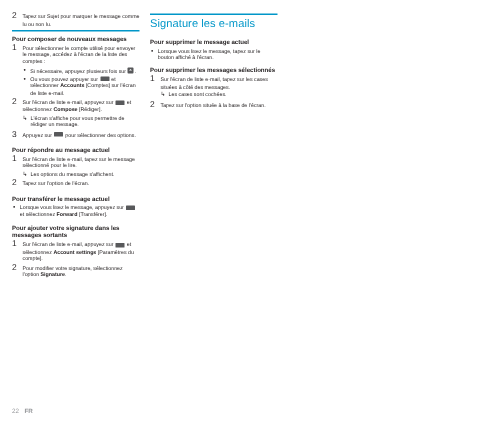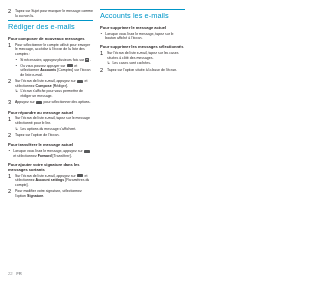--- a/index.html
+++ b/index.html
@@ -150,21 +150,20 @@
     <div class="col">
 
       <div class="step">
         <div class="step-num">2</div>
         <div class="step-body">
           <p class="txt">Tapez sur Sujet pour marquer le message comme lu ou non lu.</p>
         </div>
       </div>
 
       <div class="sec-rule"></div>
-      <h2 class="sec-title">Rédiger des e-mails</h2>
 
       <h3 class="sub-title first">Pour composer de nouveaux messages</h3>
 
       <div class="step">
         <div class="step-num">1</div>
         <div class="step-body">
           <p class="txt">Pour sélectionner le compte utilisé pour envoyer le message, accédez à l'écran de la liste des comptes :</p>
 
           <div class="bul topgap">
             <div class="bul-dot">•</div>
@@ -247,21 +246,21 @@
         <div class="step-body">
           <p class="txt"><span>Pour modifier votre signature, sélectionnez l'option</span> <b>Signature</b><span>.</span></p>
         </div>
       </div>
 
     </div>
 
     <div class="col">
 
       <div class="sec-rule"></div>
-      <h2 class="sec-title">Accounts les e-mails</h2>
+      <h2 class="sec-title">Signature les e-mails</h2>
 
       <h3 class="sub-title first">Pour supprimer le message actuel</h3>
 
       <div class="bul nonum">
         <div class="bul-dot">•</div>
         <div class="bul-body">
           <p class="txt">Lorsque vous lisez le message, tapez sur le bouton affiché à l'écran.</p>
         </div>
       </div>
 

